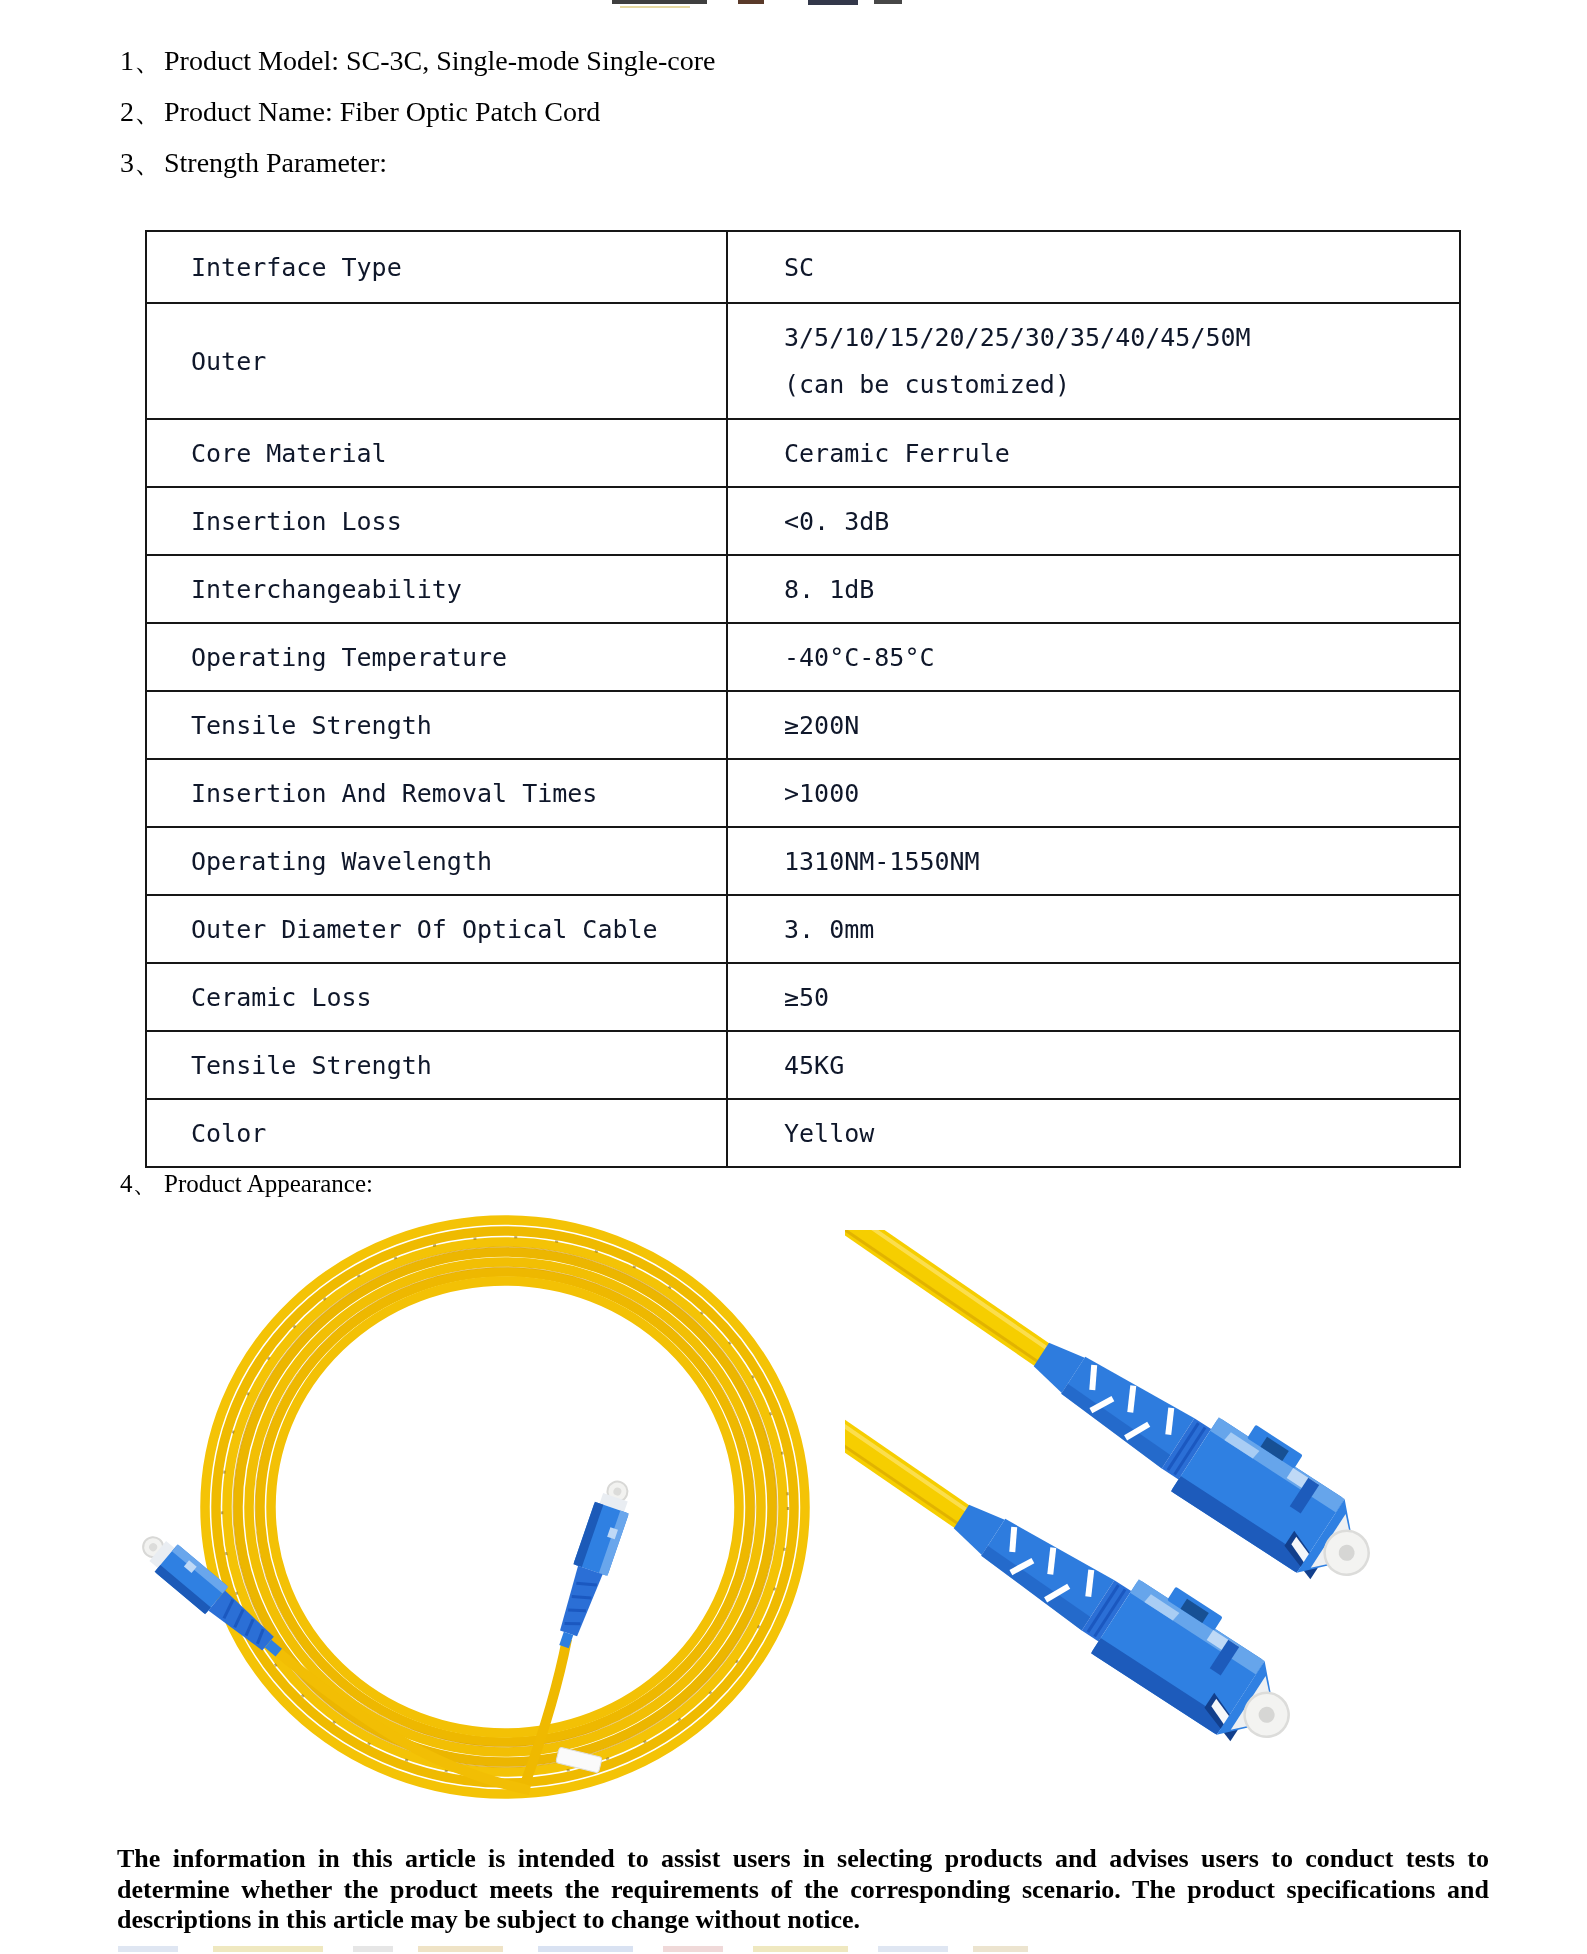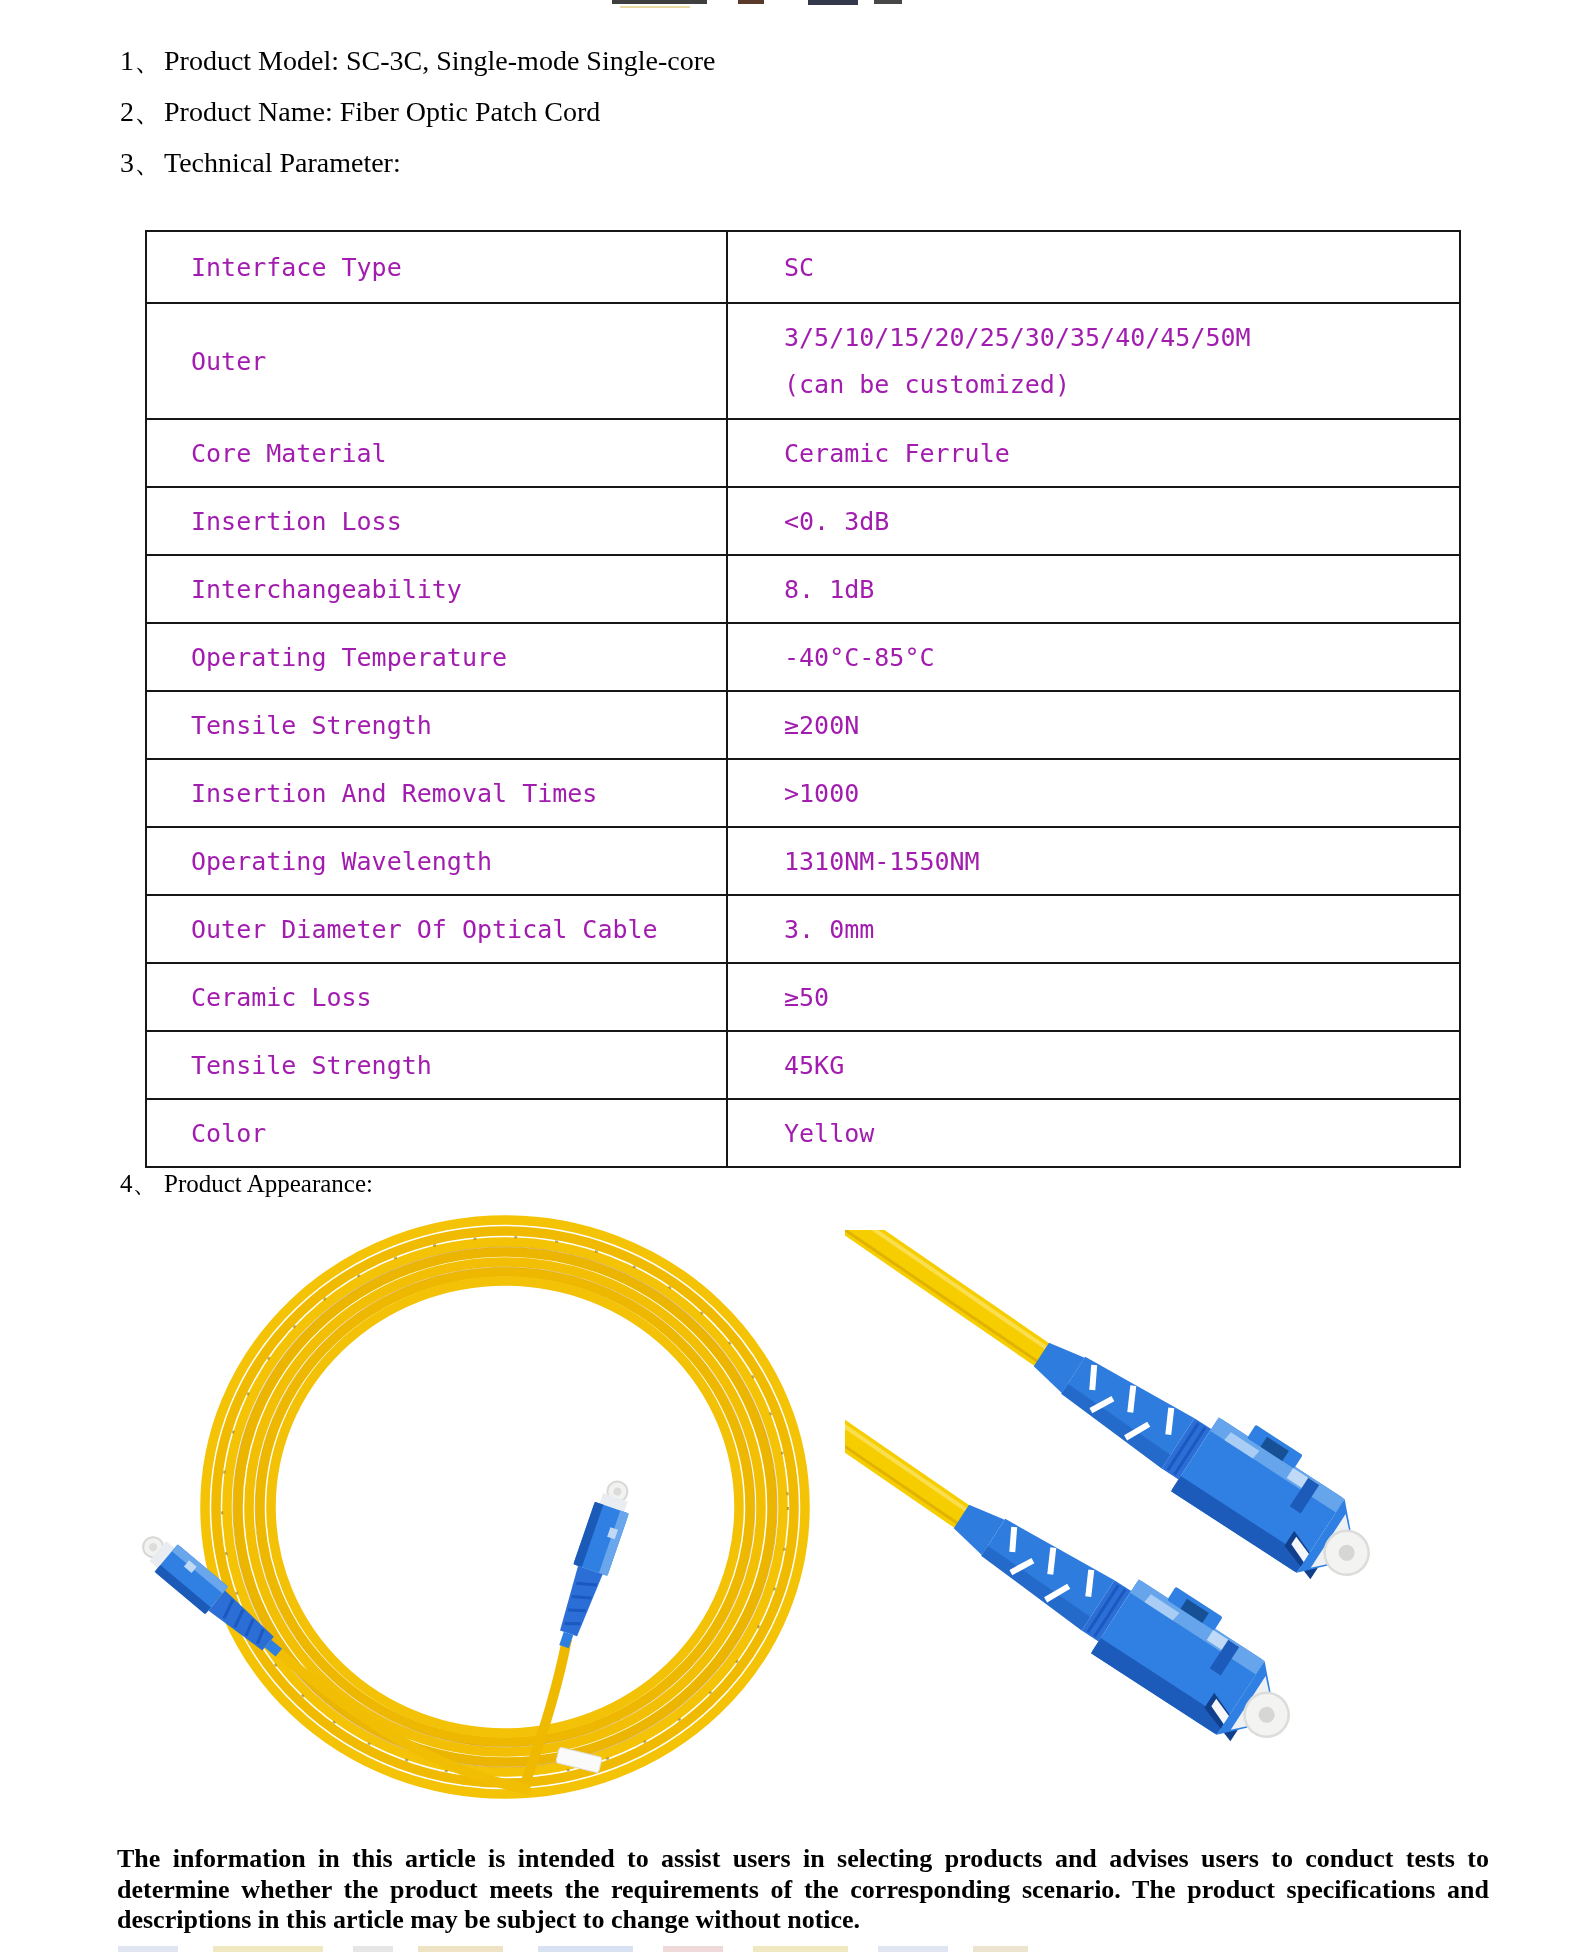--- a/index.html
+++ b/index.html
@@ -11,21 +11,21 @@
   .crop-frag span{position:absolute;display:block;}
 
   
   .intro{position:absolute;left:120px;top:44px;}
   .intro-line{height:51px;font-size:28px;line-height:34px;white-space:nowrap;}
   .intro-num{display:inline-block;min-width:44px;font-family:"Liberation Serif","DejaVu Sans",serif;}
 
   
   .spec-table{position:absolute;left:145px;top:230px;width:1314px;
               border-collapse:collapse;table-layout:fixed;
-              font-family:"DejaVu Sans Mono", monospace;font-size:25px;color:#a21caf;}
+              font-family:"DejaVu Sans Mono", monospace;font-size:25px;color:#0f172a;}
   .spec-table td{border:2px solid #161616;vertical-align:middle;padding:0;}
   .spec-table td.param{padding-left:44px;}
   .spec-table td.value{padding-left:56px;white-space:pre-line;line-height:47px;}
   .spec-table tr td{height:66px;}
   .spec-table tr.row-first td{height:70px;}
   .spec-table tr.row-tall td{height:114px;}
   col.c1{width:581px;} col.c2{width:733px;}
 
   
   .sec4{position:absolute;left:120px;top:1167px;font-size:25px;white-space:nowrap;}
@@ -52,21 +52,21 @@
   </div>
 
   <div class="intro">
     <div class="intro-line">
       <span class="intro-num">1、</span><span>Product Model: SC-3C, Single-mode Single-core</span>
     </div>
     <div class="intro-line">
       <span class="intro-num">2、</span><span>Product Name: Fiber Optic Patch Cord</span>
     </div>
     <div class="intro-line">
-      <span class="intro-num">3、</span><span>Technical Parameter:</span>
+      <span class="intro-num">3、</span><span>Strength Parameter:</span>
     </div>
   </div>
 
   <table class="spec-table">
     <colgroup>
         <col class="c1">
         <col class="c2">
       </colgroup>
     <tbody>
       <tr class="row-first">

